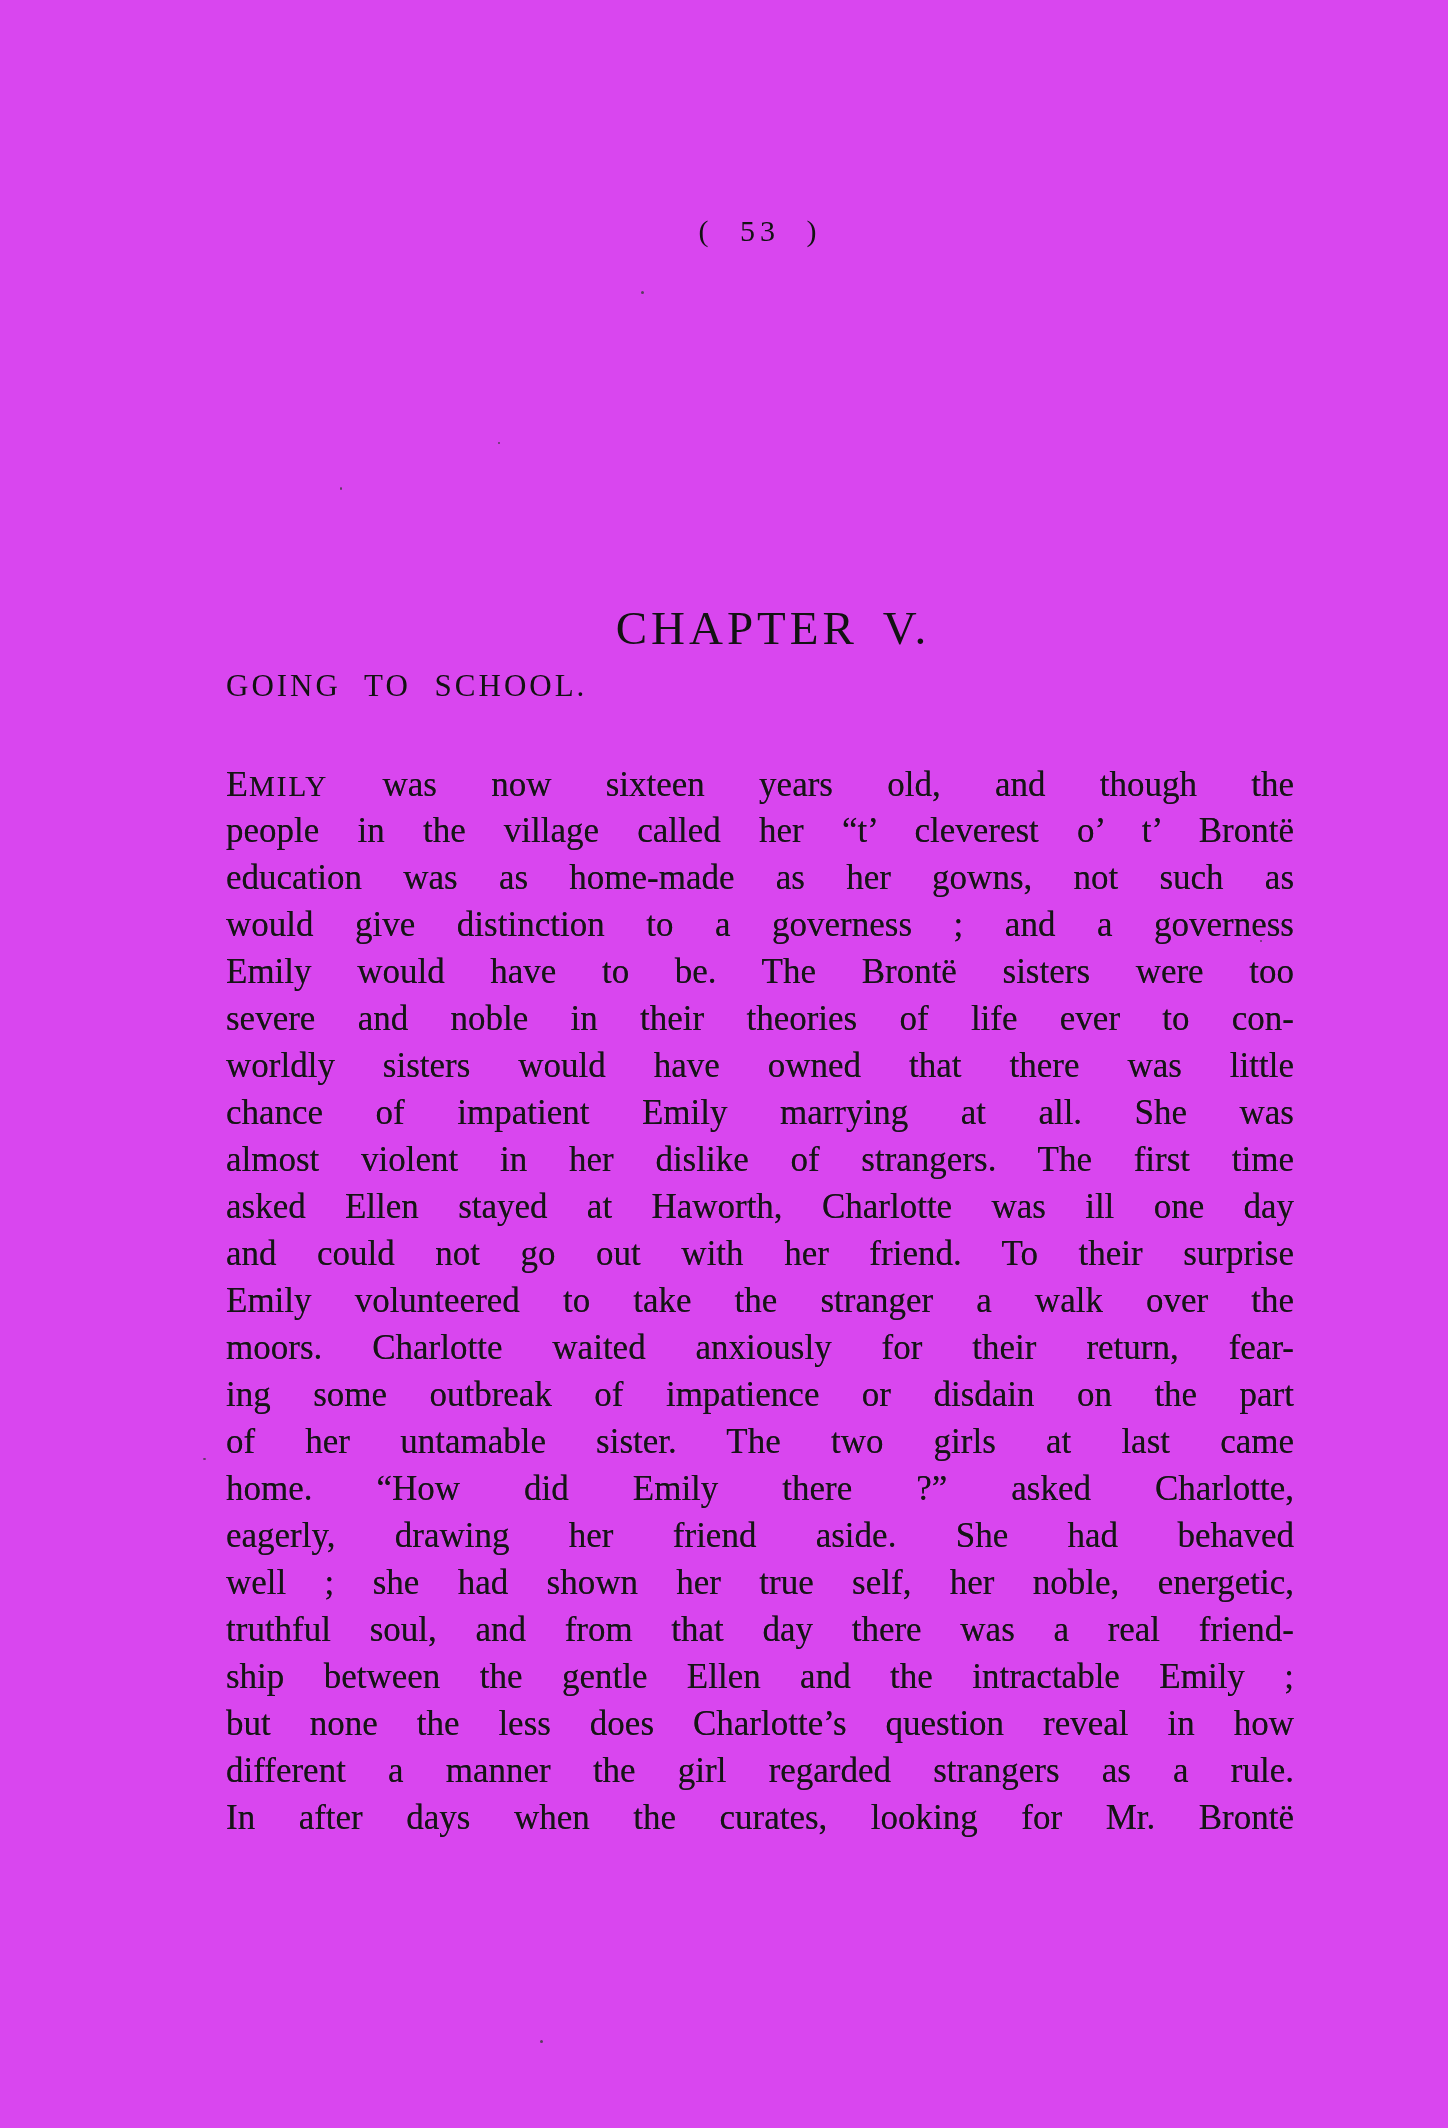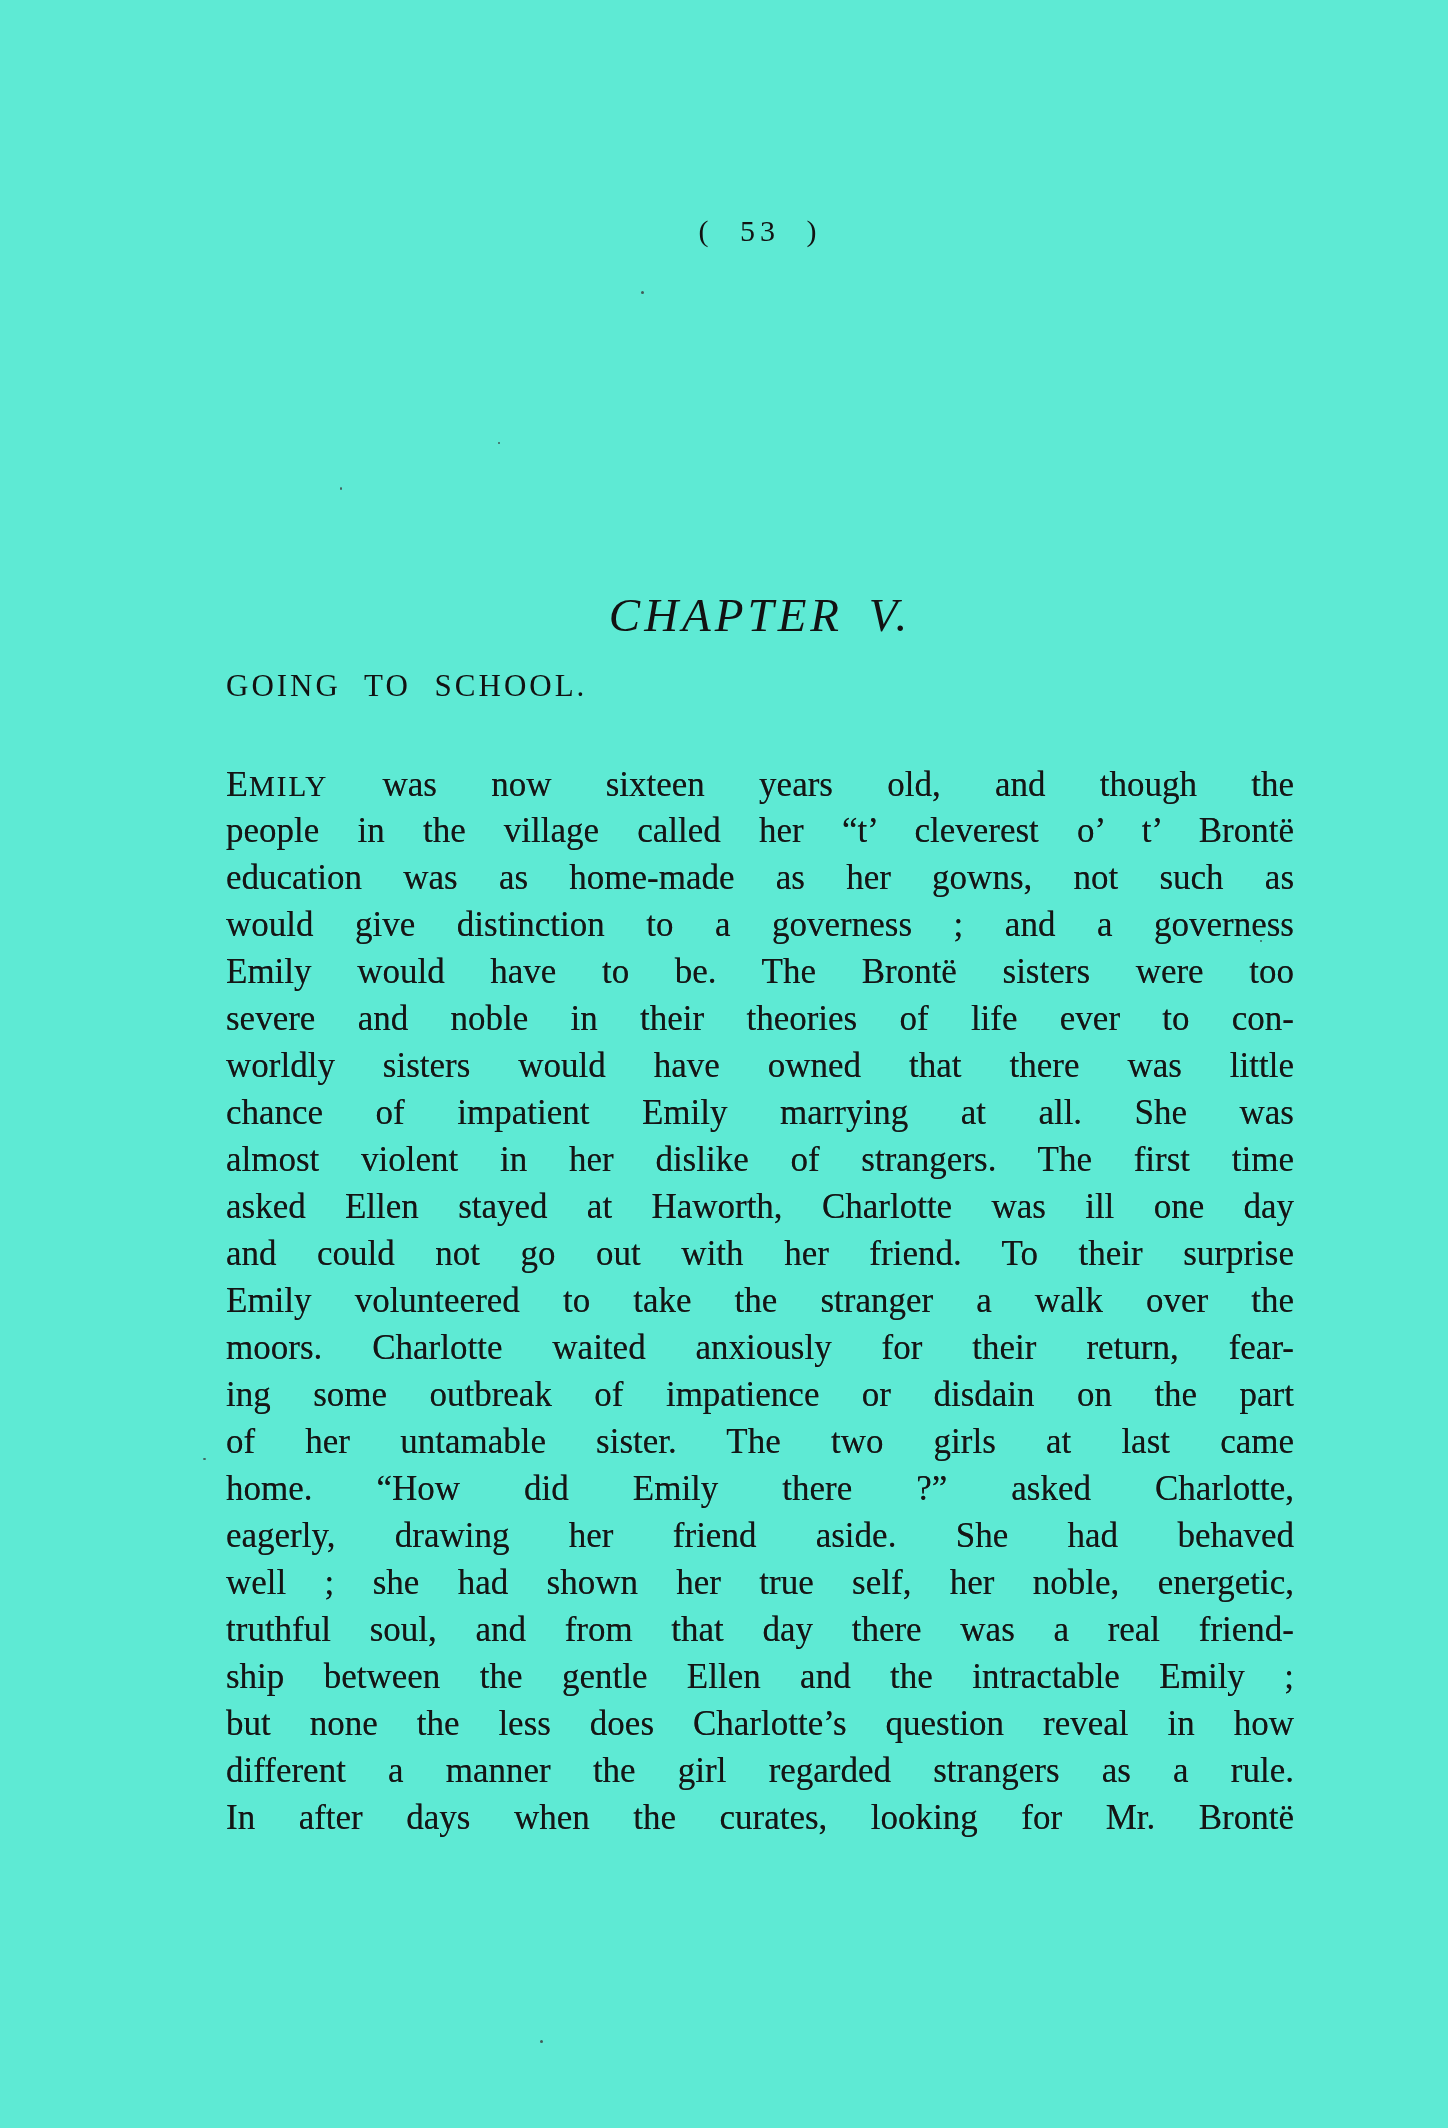--- a/index.html
+++ b/index.html
@@ -4,49 +4,48 @@
 <style>
   html, body {
     margin: 0;
     padding: 0;
     background: #ffffff;
   }
   .scan-page {
     position: relative;
     width: 1448px;
     height: 2128px;
-    background: #5eead4;
+    background: #d946ef;
     overflow: hidden;
     font-family: "Liberation Serif", "DejaVu Serif", serif;
     color: #161616;
   }
   .page-number {
     position: absolute;
     top: 214px;
     left: 226px;
     width: 1068px;
     text-align: center;
     font-size: 30px;
     letter-spacing: 5px;
     word-spacing: 14px;
     color: #121212;
   }
   .chapter-heading {
     position: absolute;
     top: 588px;
     left: 226px;
     width: 1068px;
-    margin: 0;
+    margin: 13px;
     text-align: center;
     font-size: 47px;
     font-weight: normal;
     letter-spacing: 4px;
     word-spacing: 10px;
     color: #121212;
-    font-style: italic;
   }
   .chapter-subheading {
     position: absolute;
     top: 668px;
     left: 226px;
     width: 1068px;
     margin: 0;
     text-align: left;
     font-size: 31px;
     font-weight: normal;

